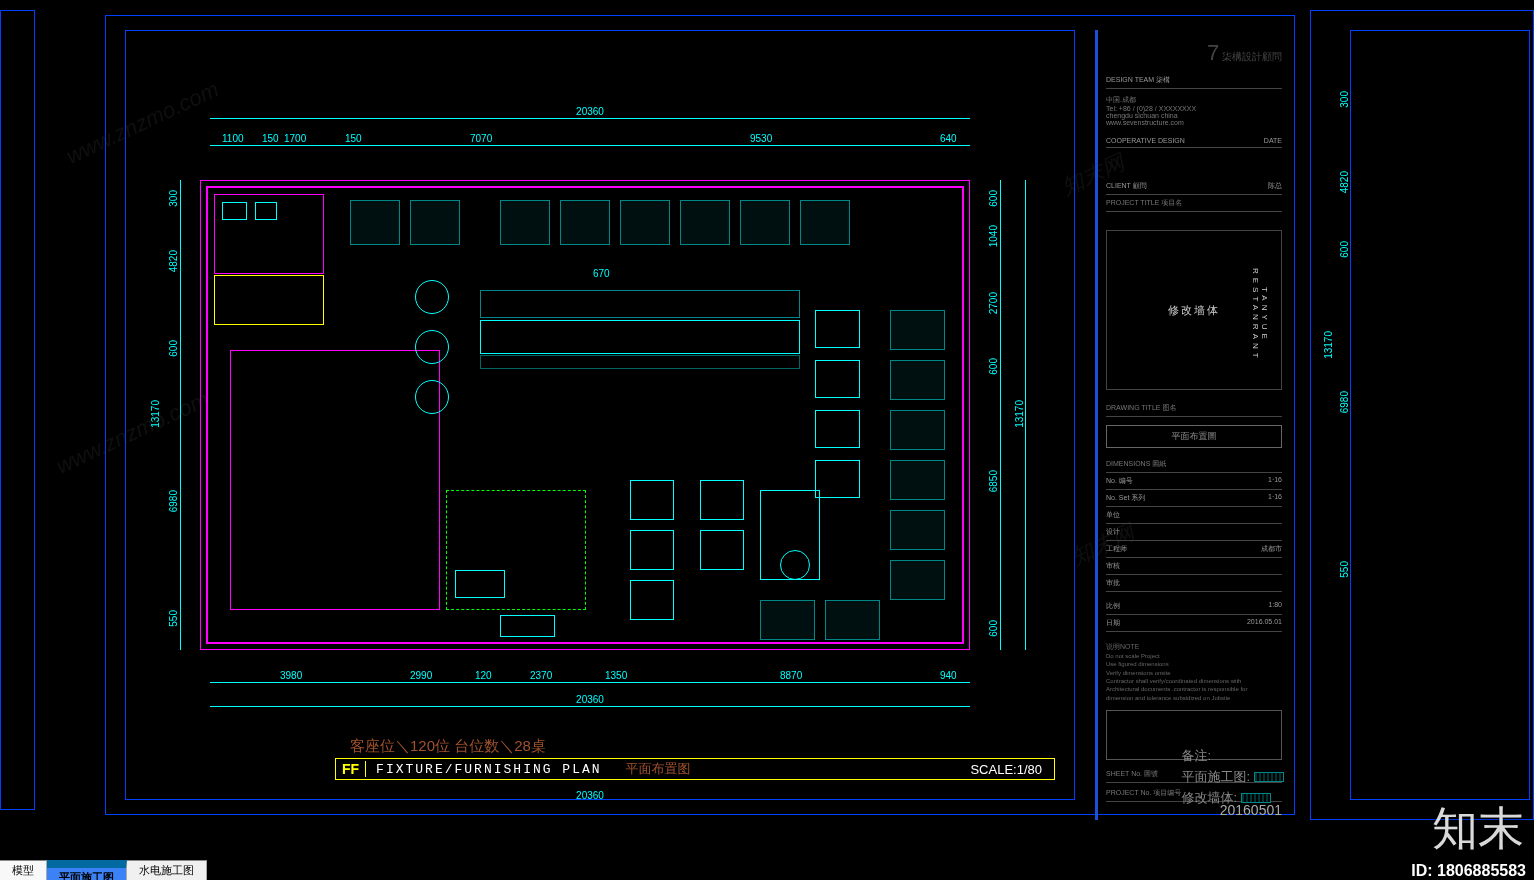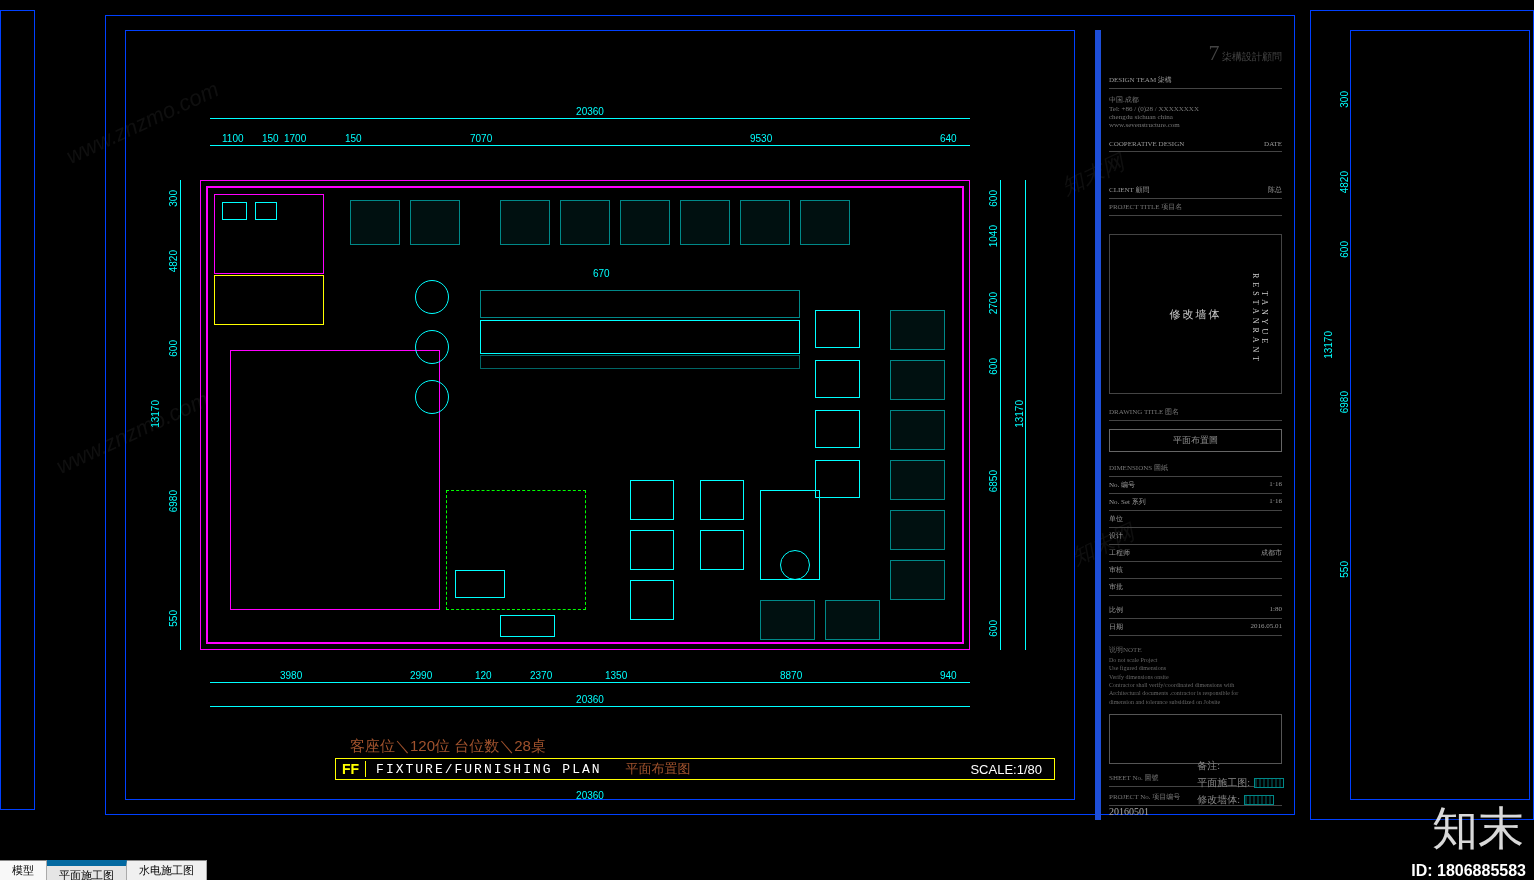--- a/index.html
+++ b/index.html
@@ -66,25 +66,24 @@
     color: #fff;
   }
   .title-bar .ff { padding: 0 6px; border-right: 1.5px solid #ff0; color: #ff0; font-weight: bold; font-size: 14px;}
   .title-bar .plan-name { padding: 0 10px; color: #fff; letter-spacing: 2px; flex: 0 0 auto; font-family: Liberation Mono, monospace;}
   .title-bar .plan-cn { color: #a0522d; padding: 0 14px; }
   .title-bar .spacer { flex: 1; }
   .title-bar .scale { padding: 0 12px; color: #fff; }
   .title-block {
     position: absolute;
     left: 1095px; top: 30px; width: 195px; height: 790px;
-    border-left: 6px solid #1d4ed8;
+    border-left: 3px solid #1d4ed8;
     color: #888;
     font-size: 8px;
     padding: 10px 8px;
-    font-family: Liberation Serif, serif;
   }
   .tb-logo { text-align: right; color: #444; font-size: 10px; margin-bottom: 6px;}
   .tb-row { border-bottom: 0.5px solid #444; padding: 3px 0; font-size: 7px; color: #999;}
   .tb-section { margin-top: 6px; }
   .project-box {
     margin-top: 18px;
     border: 1px solid #444;
     height: 160px;
     display: flex;
     flex-direction: column;
@@ -102,39 +101,39 @@
     text-align: center;
     padding: 6px 0 2px 0;
     color: #bbb;
   }
   .sheet-no-box .sn { font-size: 18px; letter-spacing: 2px; }
   .notes-block { font-size: 6px; color: #666; line-height: 1.4; margin-top: 10px; }
   .legend-box {
     position: absolute;
     right: 6px;
     bottom: 10px;
-    font-size: 10px;
+    font-size: 13px;
     color: #888;
   }
   .legend-box .lrow { display: flex; align-items: center; gap: 4px; margin: 3px 0;}
   .legend-box .swatch { width: 30px; height: 10px; border: 0.5px solid #088; background: repeating-linear-gradient(90deg,#033,#033 2px,#000 2px,#000 4px);}
   .tabs {
     position: absolute;
     left: 0; bottom: 0;
     display: flex;
     height: 20px;
     background: #fff;
     font-size: 11px;
     color: #000;
     z-index: 50;
     border-top-right-radius: 3px;
   }
   .tab { padding: 2px 12px; border-right: 1px solid #aaa; cursor: pointer; border-top: 1px solid #888; background: #f0f0f0; }
   .tab.model { background: #f8f8f8; }
-  .tab.active { background: #e5e5e5; font-weight: normal; border-top: 6px solid #0369a1;}
+  .tab.active { background: #3b82f6; font-weight: bold; border-top: 8px solid #0369a1;}
   .brand {
     position: absolute;
     right: 10px; bottom: 20px;
     color: #fff;
     font-size: 46px;
     font-weight: 300;
     opacity: 0.85;
     text-shadow: 0 0 6px rgba(0,0,0,0.8);
   }
   .asset-id {
@@ -352,21 +351,21 @@
     <div>Architectural documents .contractor is responsible for</div>
     <div>dimension and tolerance subsidized on Jobsite</div>
   </div>
 
   <div style="border:1px solid #555; height:50px; margin-top:8px"></div>
 
   <div class="tb-row sm" style="margin-top:6px">SHEET No. 圖號</div>
   <div class="tb-row sm" style="display:flex;justify-content:space-between;margin-top:2px">
     <span>PROJECT No. 项目编号</span>
   </div>
-  <div style="text-align:left;font-size:10px;color:#aaa">20160501</div>
+  <div style="text-align:right;font-size:14px;color:#aaa">20160501</div>
 
   <div class="legend-box">
     <div class="lrow">
         <span>备注:</span>
       </div>
     <div class="lrow">
         <span>平面施工图:</span>
         <span class="swatch"></span>
       </div>
     <div class="lrow">

